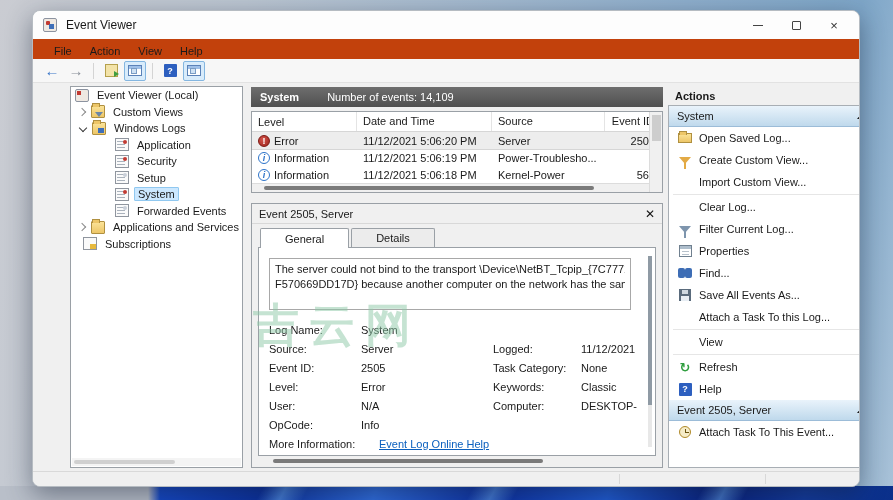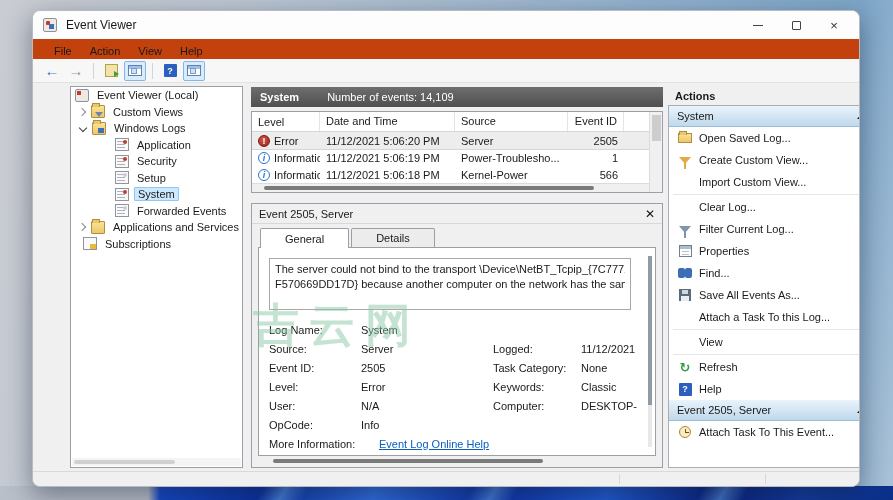--- a/index.html
+++ b/index.html
@@ -83,21 +83,21 @@
   .center { position:absolute; left:194px; width:412px; top:3px; bottom:3px; }
   .log-header { position:absolute; left:0; right:0; top:1px; height:20px; background:linear-gradient(#6e6e6e,#505050); color:#fff; display:flex; align-items:center; padding-left:9px; }
   .log-header .lh-title { font-weight:bold; margin-right:28px; }
 
   .evt-table { position:absolute; left:0; right:0; top:25px; height:82px; background:#fff; border:1px solid #9aa0a6; overflow:hidden; }
   .tbl-hdr { display:flex; height:20px; border-bottom:1px solid #e4e4e4; }
   .th { padding:3px 6px; border-right:1px solid #e4e4e4; color:#1a1a1a; }
   .tr { display:flex; height:17px; align-items:center; }
   .tr.selected { background:#ededed; outline:1px solid #d6d6d6; }
   .td { padding:0 6px; white-space:nowrap; overflow:hidden; }
-  .c-level { width:68px; flex:none; display:flex; align-items:center; gap:4px; }
+  .c-level { width:105px; flex:none; display:flex; align-items:center; gap:4px; }
   .c-date  { width:135px; flex:none; }
   .c-src   { width:113px; flex:none; }
   .c-id    { width:56px; flex:none; text-align:right; }
   .i-err { width:12px; height:12px; border-radius:50%; background:radial-gradient(circle at 38% 35%,#d4534a,#9c241d); border:1px solid #7c1712; color:#fff; font-size:9px; font-weight:bold; display:flex; align-items:center; justify-content:center; flex:none; }
   .i-info { width:12px; height:12px; border-radius:50%; background:#fff; border:1px solid #2e74c9; color:#2e74c9; font-size:9px; font-weight:bold; font-style:italic; display:flex; align-items:center; justify-content:center; flex:none; }
   .tbl-vscroll { position:absolute; right:0; top:0; bottom:0; width:13px; background:#f0f0f0; border-left:1px solid #dcdcdc; }
   .tbl-vscroll .thumb { position:absolute; left:2px; top:3px; width:9px; height:26px; background:#cdcdcd; }
   .tbl-hscroll { position:absolute; left:0; right:13px; bottom:0; height:9px; background:#f0f0f0; border-top:1px solid #dcdcdc; }
   .tbl-hscroll .thumb { position:absolute; left:12px; top:2px; width:330px; height:4px; background:#7a7a7a; border-radius:2px; }
 

